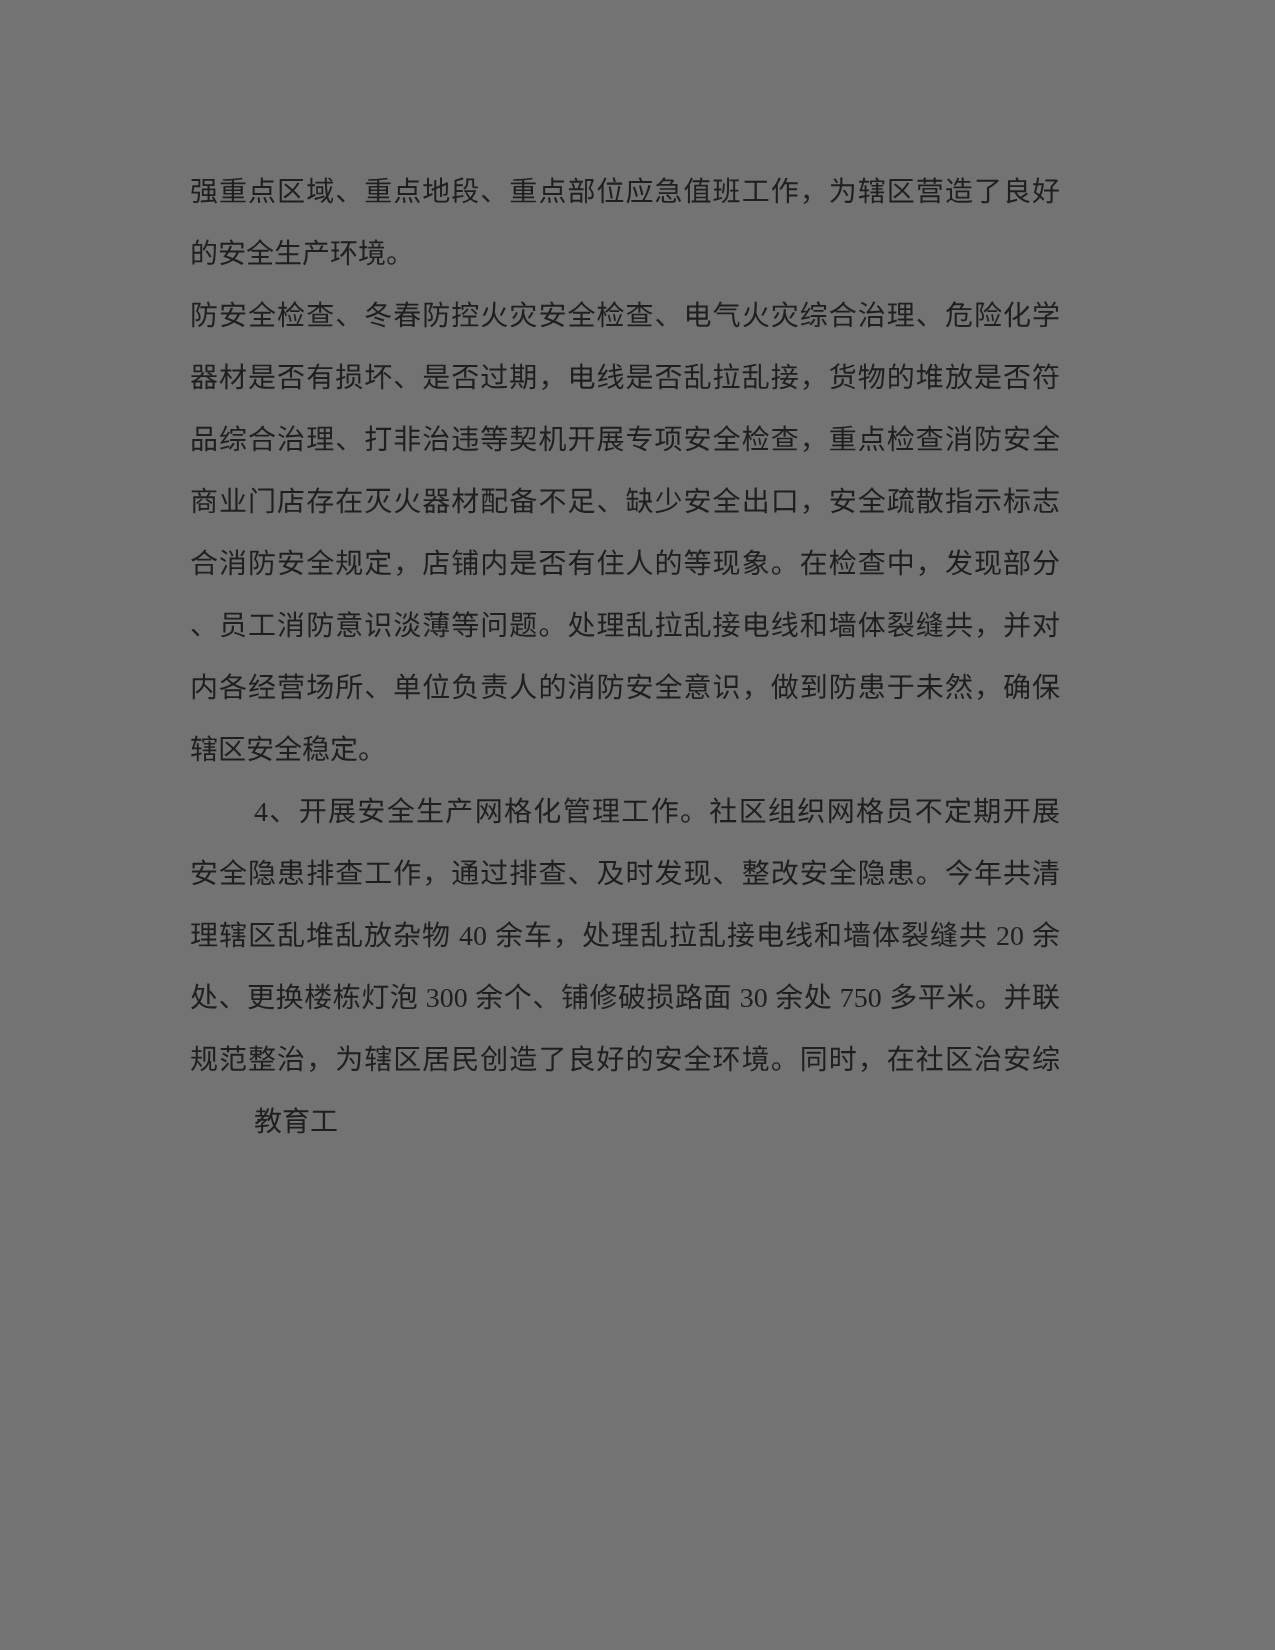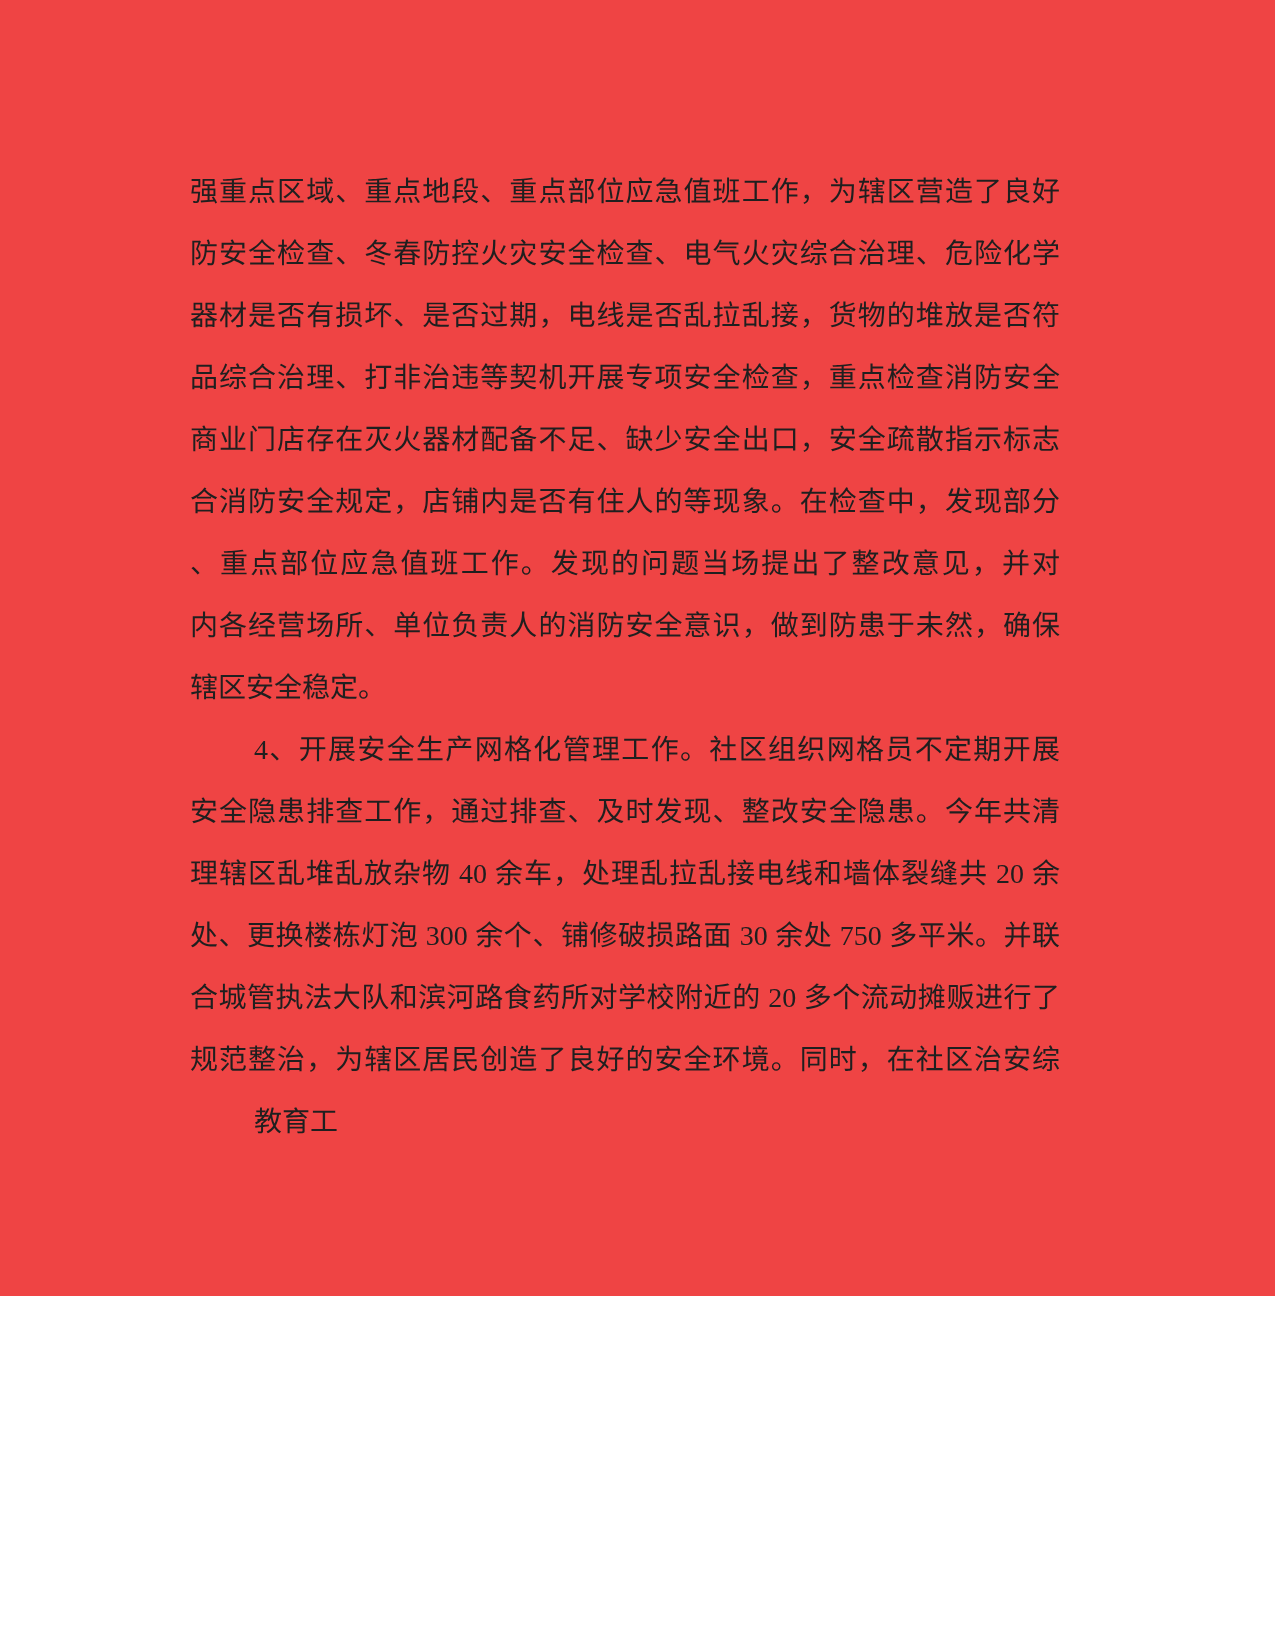--- a/index.html
+++ b/index.html
@@ -4,22 +4,22 @@
 <title>Document</title>
 <style>
   html, body {
     margin: 0;
     padding: 0;
     background: #ffffff;
   }
   .page {
     position: relative;
     width: 1275px;
-    height: 1296px;
-    background: #ef4444;
+    height: 1650px;
+    background: #737373;
     overflow: hidden;
   }
   .text-block {
     position: absolute;
     left: 190px;
     top: 161px;
     width: 870px;
     font-family: "Liberation Serif", "DejaVu Serif", serif;
     font-size: 28px;
     line-height: 62px;
@@ -43,39 +43,39 @@
   }
 </style>
 </head>
 <body>
 
 <div class="page">
   <div class="text-block">
 
     <div class="para">
       <div class="line jf">强重点区域、重点地段、重点部位应急值班工作，为辖区营造了良好</div>
+      <div class="line">的安全生产环境。</div>
     </div>
 
     <div class="para">
       <div class="line jf">防安全检查、冬春防控火灾安全检查、电气火灾综合治理、危险化学</div>
       <div class="line jf">器材是否有损坏、是否过期，电线是否乱拉乱接，货物的堆放是否符</div>
       <div class="line jf">品综合治理、打非治违等契机开展专项安全检查，重点检查消防安全</div>
       <div class="line jf">商业门店存在灭火器材配备不足、缺少安全出口，安全疏散指示标志</div>
       <div class="line jf">合消防安全规定，店铺内是否有住人的等现象。在检查中，发现部分</div>
-      <div class="line jf">、重点部位应急值班工作。发现的问题当场提出了整改意见，并对</div>
+      <div class="line jf">、员工消防意识淡薄等问题。处理乱拉乱接电线和墙体裂缝共，并对</div>
       <div class="line jf">内各经营场所、单位负责人的消防安全意识，做到防患于未然，确保</div>
       <div class="line">辖区安全稳定。</div>
     </div>
 
     <div class="para">
       <div class="line jf ind">4、开展安全生产网格化管理工作。社区组织网格员不定期开展</div>
       <div class="line jf">安全隐患排查工作，通过排查、及时发现、整改安全隐患。今年共清</div>
       <div class="line jf">理辖区乱堆乱放杂物 40 余车，处理乱拉乱接电线和墙体裂缝共 20 余</div>
       <div class="line jf">处、更换楼栋灯泡 300 余个、铺修破损路面 30 余处 750 多平米。并联</div>
-      <div class="line jf">合城管执法大队和滨河路食药所对学校附近的 20 多个流动摊贩进行了</div>
       <div class="line jf">规范整治，为辖区居民创造了良好的安全环境。同时，在社区治安综</div>
     </div>
 
     <div class="para">
       <div class="line ind">教育工</div>
     </div>
 
   </div>
 </div>
 

